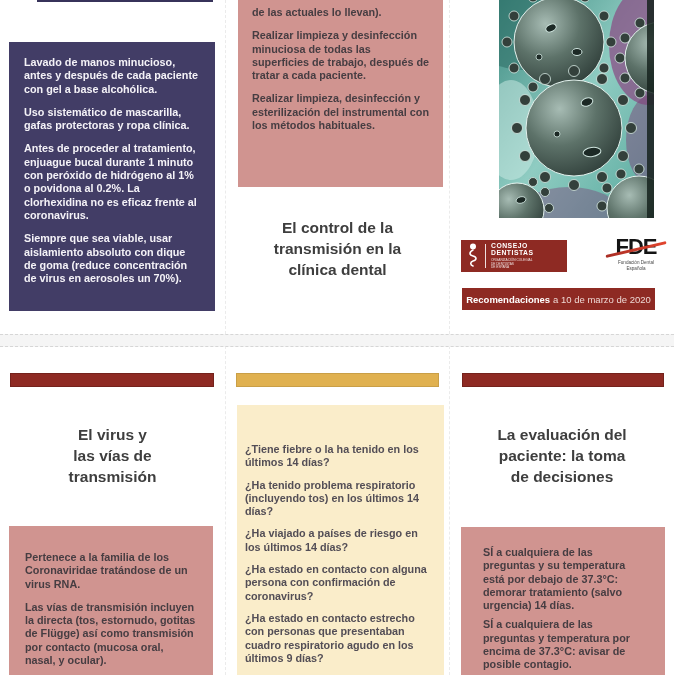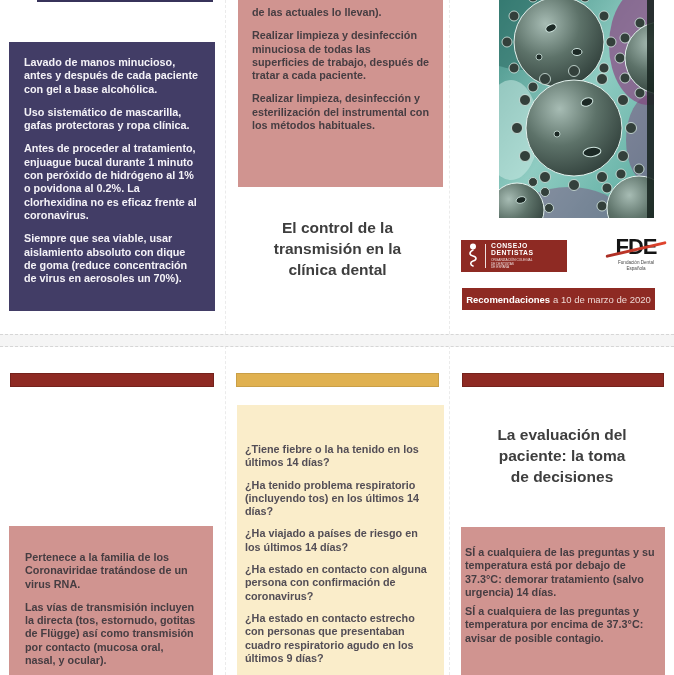--- a/index.html
+++ b/index.html
@@ -28,21 +28,21 @@
     background:var(--purple,#423d66); color:#f4f2f7;
     padding:14px 15px 8px;
   }
   .pink { background:var(--pink,#d09490); color:#463d42; }
   .cream { background:var(--cream,#faedca); color:#534e56; }
 
   .mid-top-box { left:238px; top:0; width:205px; height:187px; padding:6px 14px 10px; }
   .bl-box { left:9px; top:526px; width:204px; height:149px; padding:25px 16px 11px; }
   .mid-bottom-box { left:237px; top:405px; width:207px; height:270px; padding:38px 8px 8px; }
   .mid-bottom-box p { margin-bottom:9px; }
-  .br-box { left:461px; top:527px; width:204px; height:148px; padding:19px 4px 6px; }
+  .br-box { left:461px; top:527px; width:204px; height:148px; padding:19px 22px 6px; }
   .br-box p { margin-bottom:6px; }
 
   
   .panel-title {
     text-align:center; color:#3e3e3e; font-weight:bold;
     font-size:15.5px; line-height:21px;
   }
   .t-mid { left:225px; top:217px; width:225px; }
   .t-bl { left:0; top:424px; width:225px; }
   .t-br { left:450px; top:424px; width:224px; }
@@ -228,20 +228,25 @@
 
   <div class="abs ribbon">
     <span class="b">Recomendaciones</span>
     <span class="r">a 10 de marzo de 2020</span>
   </div>
 
   <div class="bar bar-red bar-l"></div>
   <div class="bar bar-gold bar-m"></div>
   <div class="bar bar-red bar-r"></div>
 
+  <div class="abs panel-title t-bl">
+    <div>El virus y</div>
+    <div>las vías de</div>
+    <div>transmisión</div>
+  </div>
   <div class="abs box body-text pink bl-box">
     <p>Pertenece a la familia de los Coronaviridae tratándose de un virus RNA.</p>
     <p>Las vías de transmisión incluyen la directa (tos, estornudo, gotitas de Flügge) así como transmisión por contacto (mucosa oral, nasal, y ocular).</p>
   </div>
 
   <div class="abs box body-text cream mid-bottom-box">
     <p>¿Tiene fiebre o la ha tenido en los últimos 14 días?</p>
     <p>¿Ha tenido problema respiratorio (incluyendo tos) en los últimos 14 días?</p>
     <p>¿Ha viajado a países de riesgo en los últimos 14 días?</p>
     <p>¿Ha estado en contacto con alguna persona con confirmación de coronavirus?</p>

